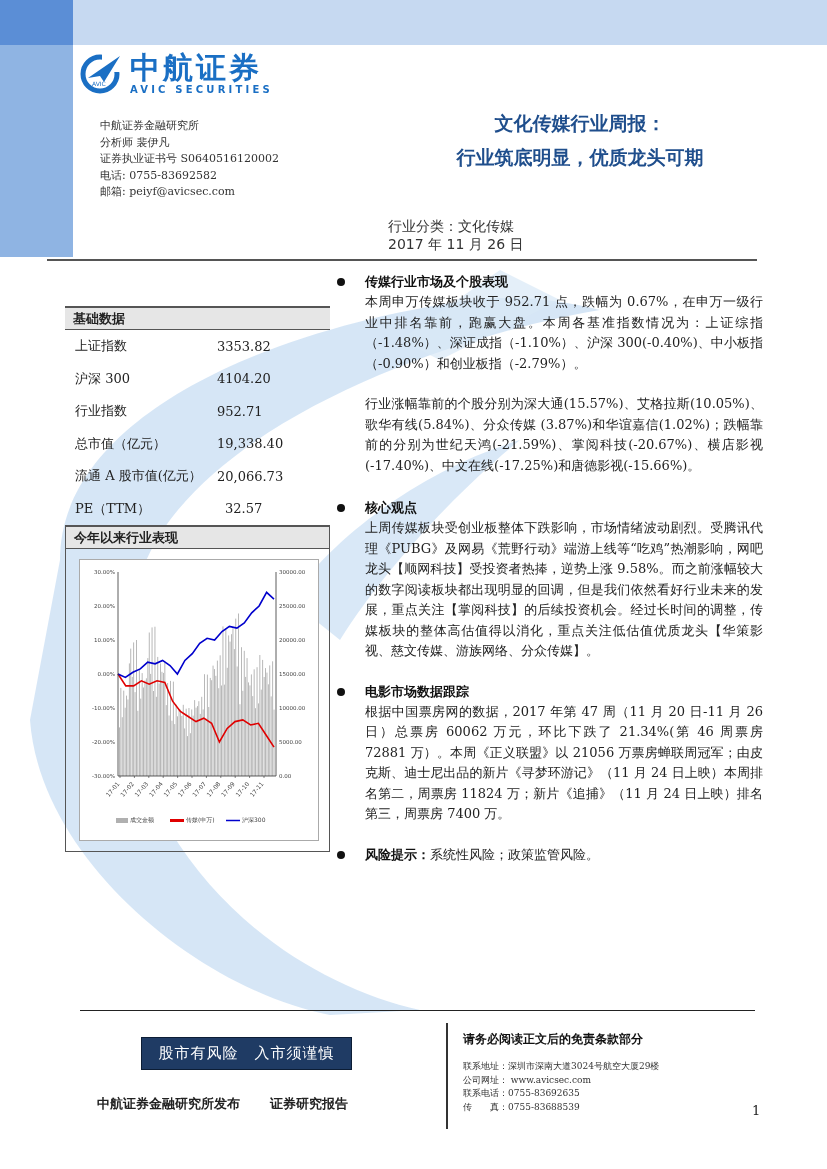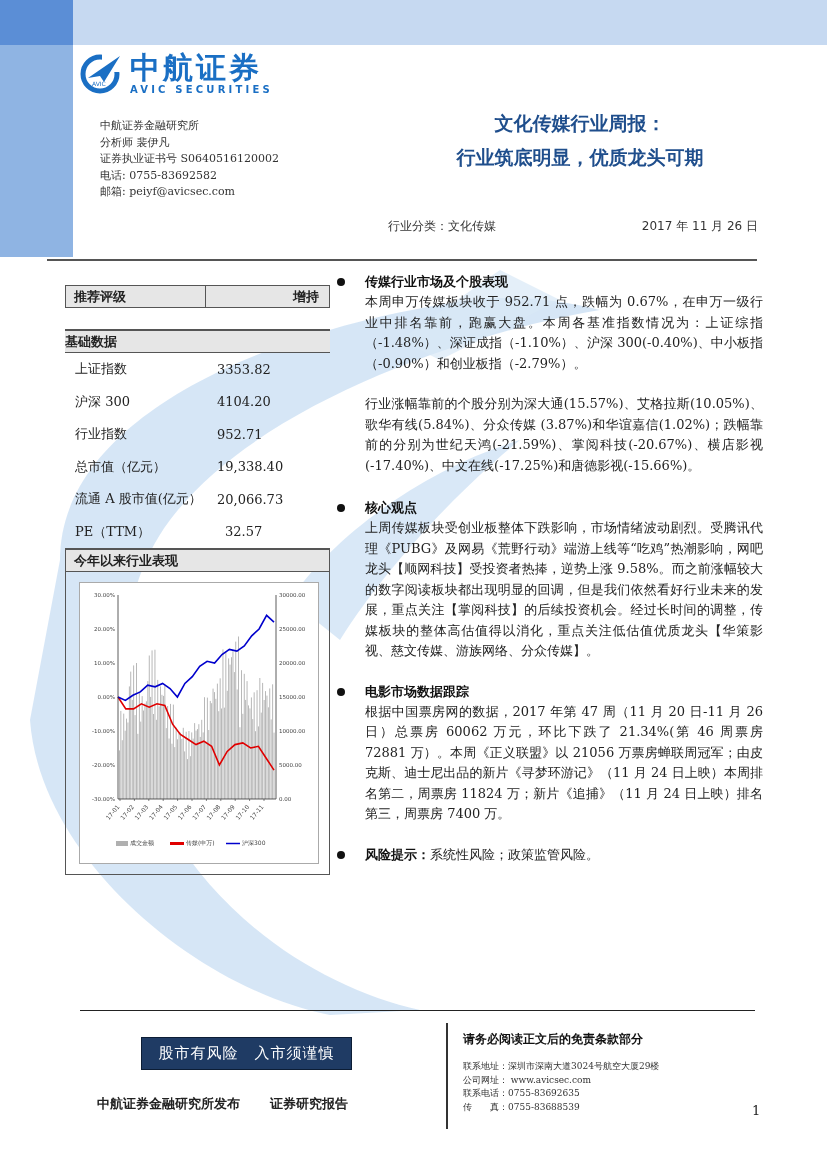--- a/index.html
+++ b/index.html
@@ -14,28 +14,28 @@
 
   .logo { position: absolute; left: 80px; top: 52px; display: flex; align-items: flex-start; z-index: 2; }
   .logo-mark { width: 42px; height: 42px; }
   .logo-text { margin-left: 8px; }
   .logo-cn { font-family: "DejaVu Sans", sans-serif; font-weight: bold; font-size: 30px; color: #1a6fc4; letter-spacing: 3px; line-height: 32px; }
   .logo-en { font-family: "DejaVu Sans", sans-serif; font-weight: bold; font-size: 10px; color: #1a6fc4; letter-spacing: 3.2px; line-height: 12px; }
 
   .contact { position: absolute; left: 100px; top: 118px; font-size: 11px; line-height: 16.5px; color: #333; z-index: 2; }
 
   .title { position: absolute; left: 380px; top: 106px; width: 400px; text-align: center; font-family: "DejaVu Sans", sans-serif; font-weight: bold; color: #1f4e8c; font-size: 19px; line-height: 34px; z-index: 2; }
-  .industry-line { position: absolute; left: 388px; top: 218px; width: 370px; display: flex; justify-content: space-between; font-family: "DejaVu Sans", sans-serif; font-size: 12px; color: #333; z-index: 2; }
+  .industry-line { position: absolute; left: 388px; top: 218px; width: 370px; display: flex; justify-content: space-between; font-family: "DejaVu Sans", sans-serif; font-size: 14px; color: #333; z-index: 2; flex-direction: column; }
   .hr-top2 { position: absolute; left: 47px; top: 259px; width: 710px; height: 2px; background: #555; z-index: 2; }
 
   .left-col { position: absolute; left: 65px; top: 285px; width: 265px; z-index: 2; }
   .rating-box { display: flex; justify-content: space-between; border: 1px solid #555; background: #e6e6e6; height: 23px; align-items: center; font-weight: bold; font-size: 13px; }
   .rating-box .lbl { padding-left: 8px; width: 140px; border-right: 1px solid #555; height: 100%; display: flex; align-items: center; }
   .rating-box .val { padding-right: 10px; }
-  .section-hdr { margin-top: 21px; border-top: 2px solid #555; border-bottom: 1px solid #555; background: #e6e6e6; height: 24px; display: flex; align-items: center; font-weight: bold; font-size: 13px; }
+  .section-hdr { margin-top: 21px; border-top: 2px solid #555; border-bottom: 1px solid #555; background: #e6e6e6; height: 24px; display: flex; align-items: center; padding-left: 8px; font-weight: bold; font-size: 13px; }
   .data-row { display: flex; height: 32.5px; align-items: center; font-size: 13px; color: #222; }
   .data-row .k { width: 152px; padding-left: 10px; }
   .data-row .v { }
   .perf-box { border: 1px solid #555; border-top: none; width: 265px; }
   .perf-hdr { border-top: 2px solid #555; border-bottom: 1px solid #555; background: #e6e6e6; height: 24px; display: flex; align-items: center; padding-left: 8px; font-weight: bold; font-size: 13px; }
   .chart-frame { margin: 10px 10px 10px 13px; border: 1px solid #aaa; height: 282px; background: #fff; position: relative; }
 
   .right-col { position: absolute; left: 333px; top: 272px; width: 430px; z-index: 2; }
   .bullet-sec { position: relative; padding-left: 32px; margin-bottom: 0; }
   .bullet-dot { position: absolute; left: 4px; top: 6px; width: 8px; height: 8px; border-radius: 50%; background: #111; }
@@ -91,24 +91,20 @@
 </div>
 
 <div class="industry-line">
   <span>行业分类：文化传媒</span>
   <span>2017 年 11 月 26 日</span>
 </div>
 
 <div class="hr-top2"></div>
 
 <div class="left-col">
-  <div class="rating-box">
-    <span class="lbl">推荐评级</span>
-    <span class="val">增持</span>
-  </div>
 
   <div class="section-hdr">基础数据</div>
   <div>
     <div class="data-row">
       <span class="k">上证指数</span>
       <span class="v">3353.82</span>
     </div>
     <div class="data-row">
       <span class="k">沪深 300</span>
       <span class="v">4104.20</span>

